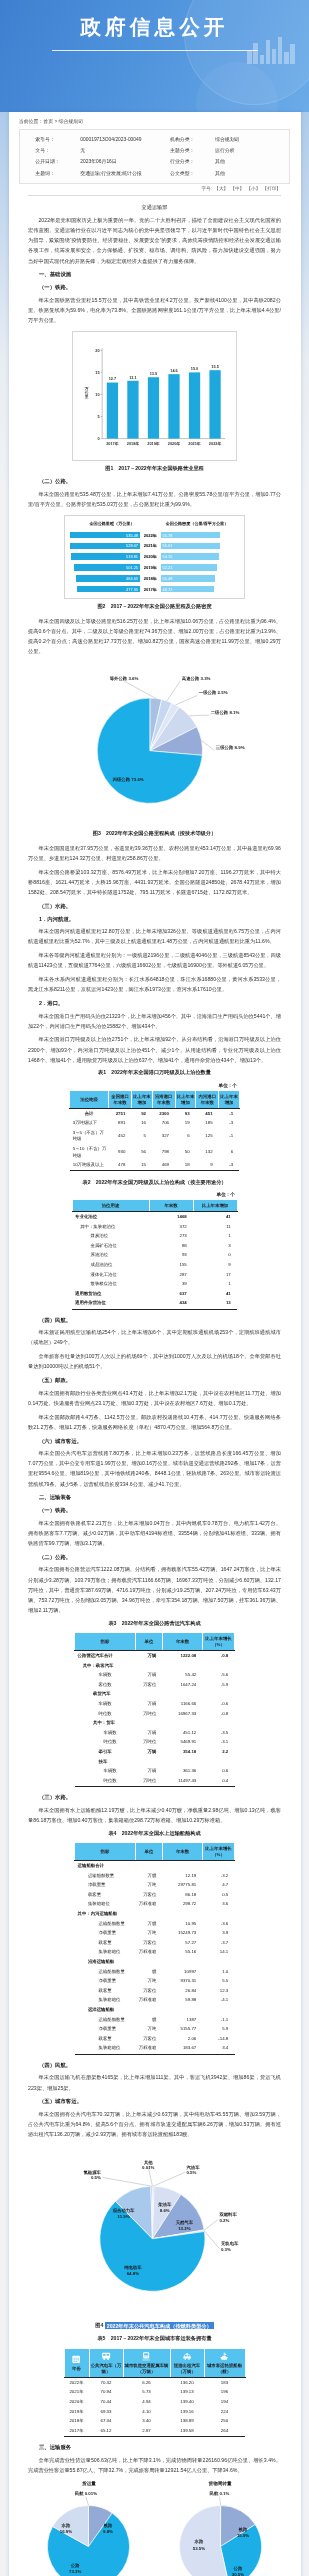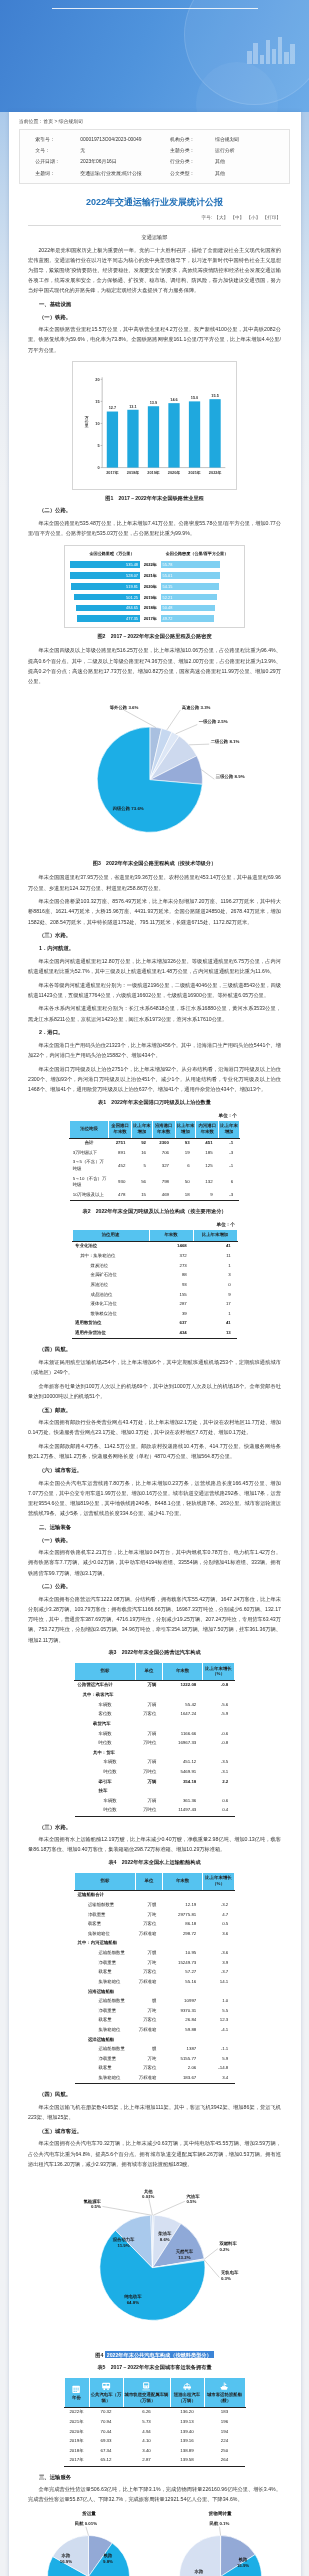--- a/index.html
+++ b/index.html
@@ -66,20 +66,21 @@
     <div class="skyline">
       <span style="height:13.4px"></span>
         <span style="height:20.6px"></span>
         <span style="height:9.3px"></span>
         <span style="height:24px"></span>
         <span style="height:15.5px"></span>
         <span style="height:27px"></span>
         <span style="height:12.4px"></span>
         <span style="height:19.6px"></span>
     </div>
+    <div class="banner-title">政府信息公开</div>
     <div class="banner-underline"></div>
   </div>
 
   <div class="card">
     <div class="breadcrumb">
       <span>当前位置：</span><span>首页 &gt; 综合规划司</span>
     </div>
     <div class="meta-box" id="meta-box">
         <div class="meta-row">
           <div class="meta-cell">
@@ -116,21 +117,20 @@
             <span class="meta-label">主题词：</span>
             <span class="meta-value">交通运输;行业发展;统计公报</span>
           </div>
           <div class="meta-cell">
             <span class="meta-label">公文类型：</span>
             <span class="meta-value">其他</span>
           </div>
         </div>
       </div>
     <div class="article">
-      <div class="article-title">2022年交通运输行业发展统计公报</div>
       <div class="tools">
         <span>字号:</span>
         <span>【大】</span>
         <span>【中】</span>
         <span>【小】</span>
         <span>【打印】</span>
       </div>
       <div class="author">交通运输部</div>
       <div id="blocks">
           <p class="body">2022年是党和国家历史上极为重要的一年。党的二十大胜利召开，描绘了全面建设社会主义现代化国家的宏伟蓝图。交通运输行业在以习近平同志为核心的党中央坚强领导下，以习近平新时代中国特色社会主义思想为指导，紧紧围绕“疫情要防住、经济要稳住、发展要安全”的要求，高效统筹疫情防控和经济社会发展交通运输各项工作，统筹发展和安全，全力保畅通、扩投资、稳市场、调结构、防风险，奋力加快建设交通强国，努力当好中国式现代化的开路先锋，为稳定宏观经济大盘提供了有力服务保障。</p>

